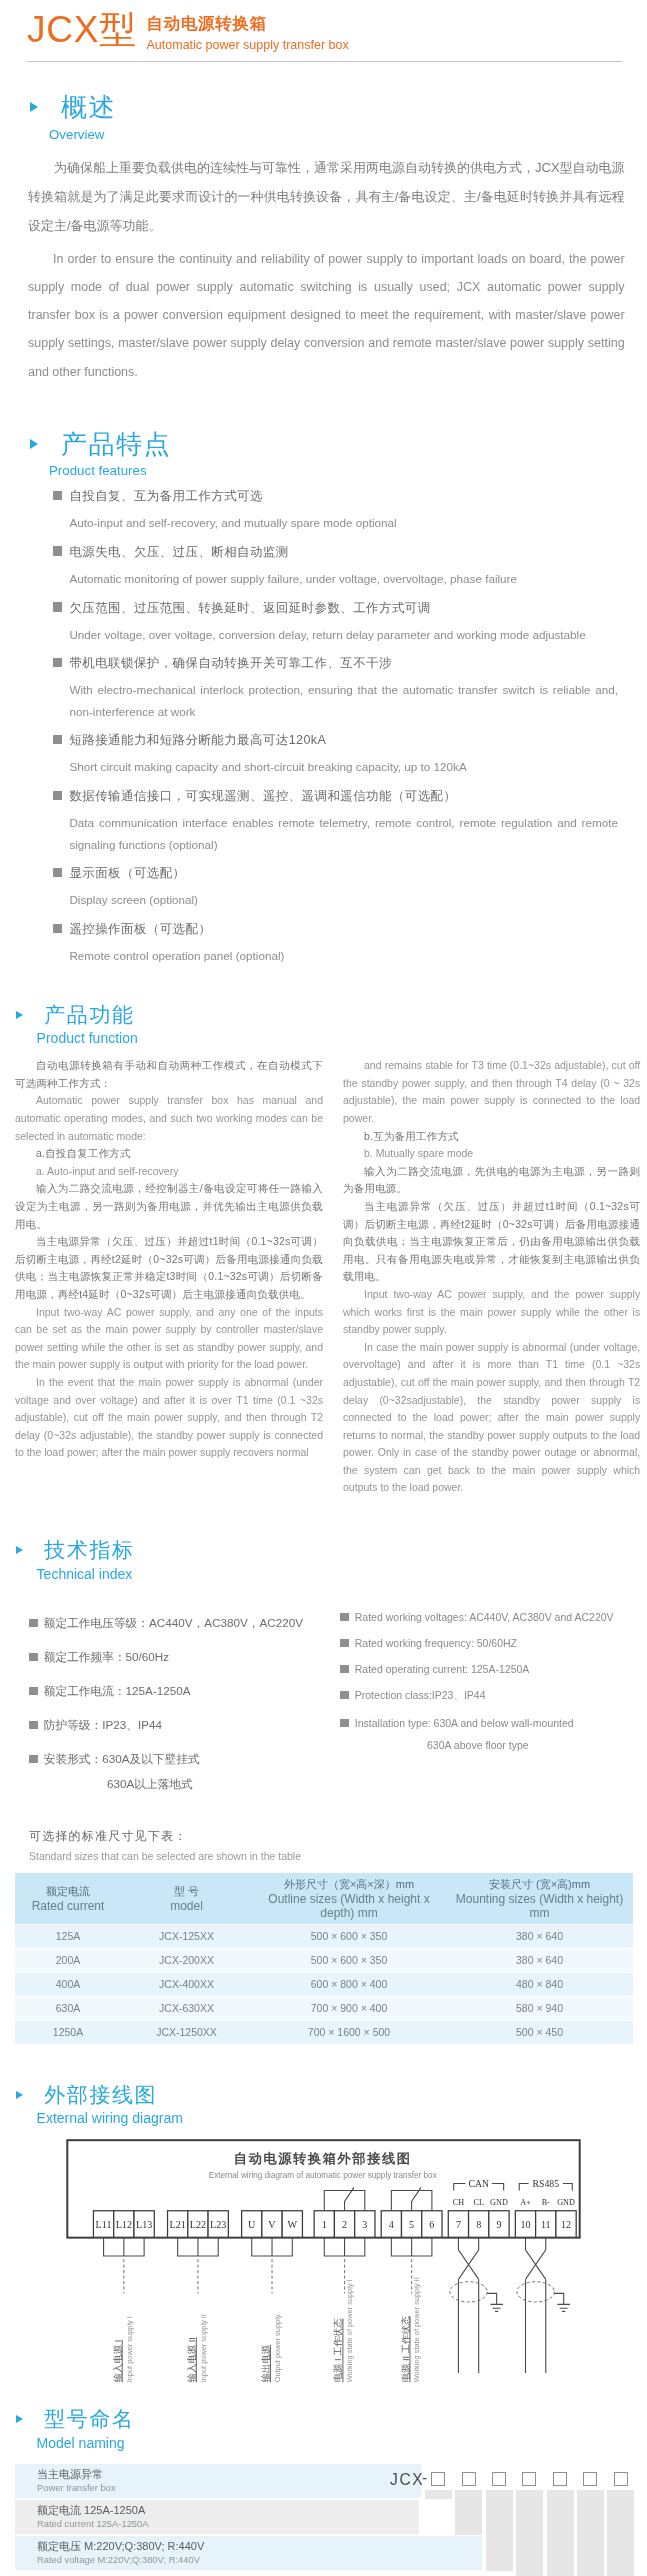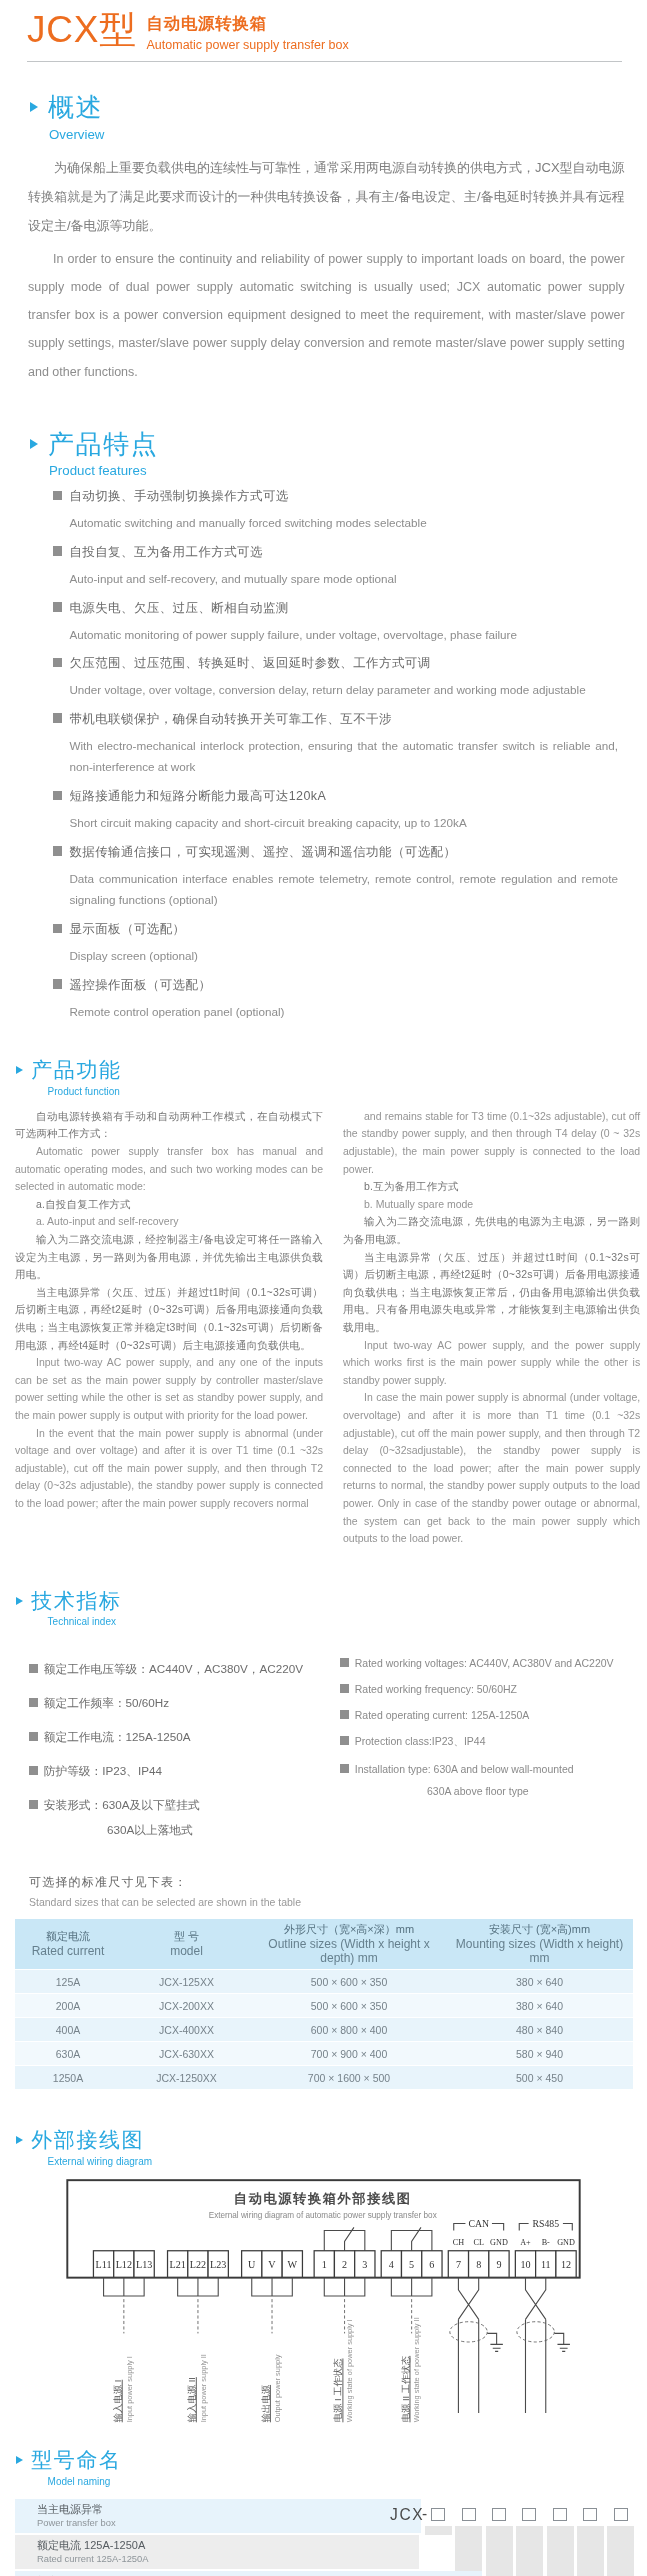--- a/index.html
+++ b/index.html
@@ -12,27 +12,27 @@
   .header{padding:11px 13px 0 27px;display:flex;align-items:flex-start;}
   .brand{color:#ed6d1f;font-size:37px;line-height:1.05;letter-spacing:0.8px;}
   .title-block{margin-left:9.4px;padding-top:2.3px;}
   .title-zh{color:#ed6d1f;font-size:16.4px;font-weight:bold;letter-spacing:0.8px;}
   .title-en{color:#ed6d1f;font-size:12.5px;margin-top:2.3px;}
   .divider{margin:9.4px 26.5px 0 26.5px;border-top:0.8px solid #c2c5c7;}
 
   
   .sec{margin-left:30px;}
   .sec.sm{margin-left:15.6px;}
-  .sec .hrow{display:flex;align-items:center;}
+  .sec .hrow{display:flex;align-items:center;gap:13px;}
   .tri{width:0;height:0;border-left:8.6px solid #29a8e0;border-top:5.5px solid transparent;border-bottom:5.5px solid transparent;margin-right:10px;}
   .sec.sm .tri{border-left-width:7px;border-top-width:4.7px;border-bottom-width:4.7px;margin-right:8.6px;}
   .hz{font-size:26px;color:#29a8e0;letter-spacing:1.6px;}
   .sec.sm .hz{font-size:21px;}
   .he{font-size:13.3px;color:#29a8e0;margin:1.6px 0 0 19px;}
-  .sec.sm .he{font-size:10px;margin-left:32px;}
+  .sec.sm .he{font-size:14px;margin-left:21px;}
 
   
   .ov-zh,.ov-en{margin:7.8px 23.4px 0 28px;text-indent:2em;text-align:justify;}
   .ov-zh{font-size:13px;line-height:2.25;color:#7d7d7d;margin-top:11px;}
   .ov-en{font-size:12.5px;line-height:2.25;color:#8d8d8d;margin-top:4.7px;}
 
   
   .features{margin:9.4px 30px 0 53px;}
   .fi-zh{font-size:12.5px;color:#696969;margin-top:10px;letter-spacing:0.4px;}
   .sq{display:inline-block;width:9.4px;height:9.4px;background:#8f8f8f;margin-right:7px;}
@@ -117,24 +117,20 @@
 <p class="ov-en">In order to ensure the continuity and reliability of power supply to important loads on board, the power supply mode of dual power supply automatic switching is usually used; JCX automatic power supply transfer box is a power conversion equipment designed to meet the requirement, with master/slave power supply settings, master/slave power supply delay conversion and remote master/slave power supply setting and other functions.</p>
 
 <div class="sec" style="margin-top:41px;">
   <div class="hrow">
     <span class="tri"></span>
     <span class="hz">产品特点</span>
   </div>
   <div class="he">Product features</div>
 </div>
 <div class="features">
-  <div>
-    <div class="fi-zh"><span class="sq"></span><span>自动切换、手动强制切换操作方式可选</span></div>
-    <div class="fi-en">Automatic switching and manually forced switching modes selectable</div>
-  </div>
   <div>
     <div class="fi-zh"><span class="sq"></span><span>自投自复、互为备用工作方式可选</span></div>
     <div class="fi-en">Auto-input and self-recovery, and mutually spare mode optional</div>
   </div>
   <div>
     <div class="fi-zh"><span class="sq"></span><span>电源失电、欠压、过压、断相自动监测</span></div>
     <div class="fi-en">Automatic monitoring of power supply failure, under voltage, overvoltage, phase failure</div>
   </div>
   <div>
     <div class="fi-zh"><span class="sq"></span><span>欠压范围、过压范围、转换延时、返回延时参数、工作方式可调</span></div>

